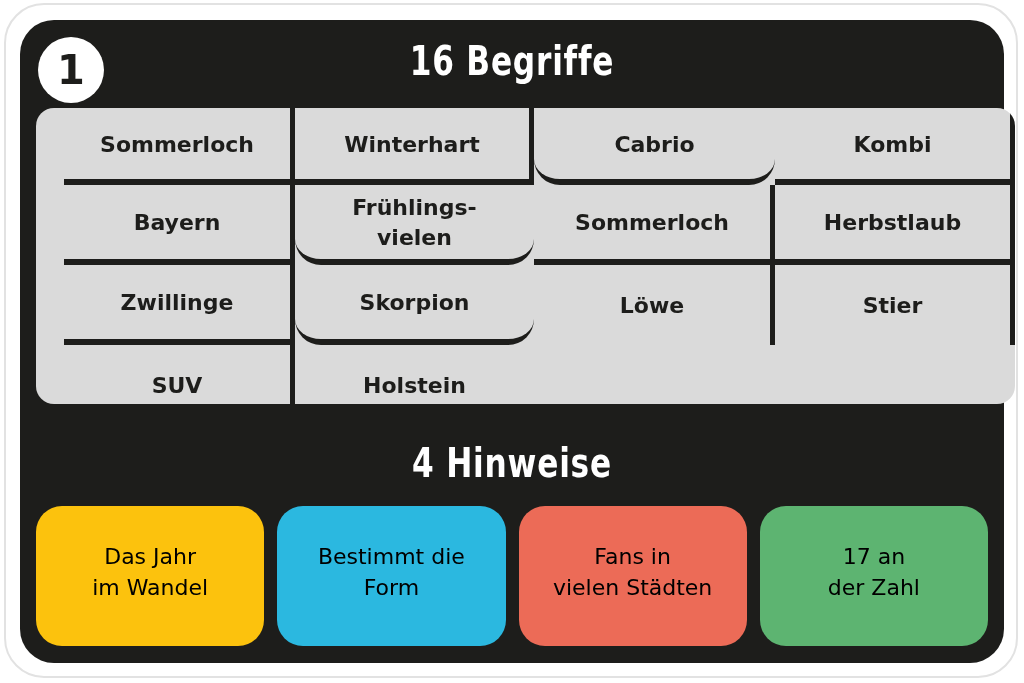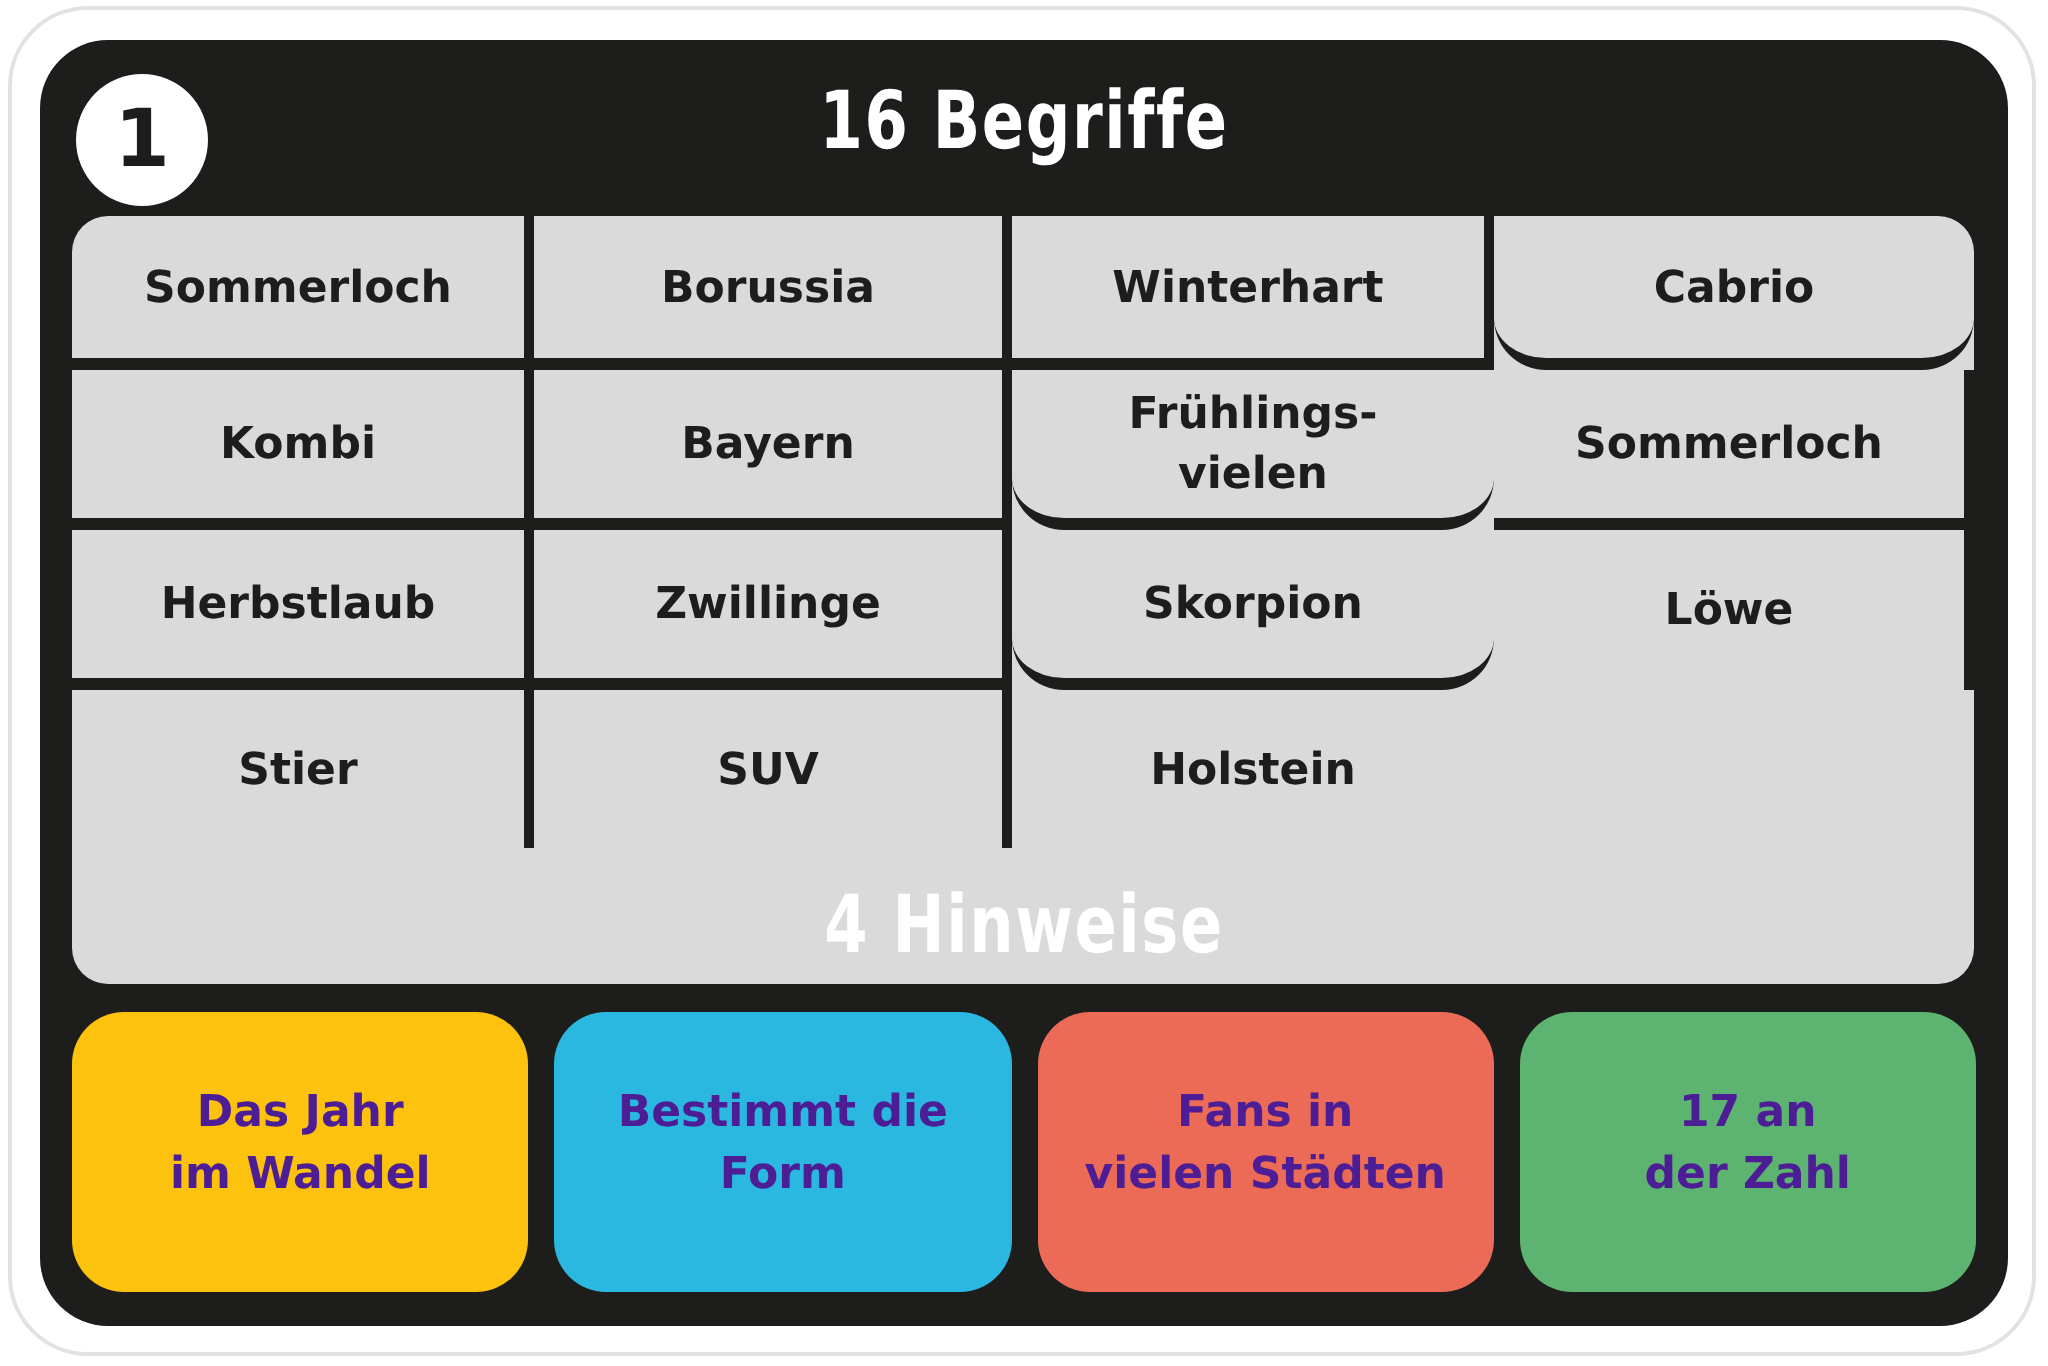--- a/index.html
+++ b/index.html
@@ -23,55 +23,55 @@
     font-family: "DejaVu Sans", sans-serif;
   }
   .title {
     position: absolute; left: 0; width: 1024px; text-align: center;
     color: #ffffff; font-family: "DejaVu Sans", sans-serif; font-weight: bold;
     transform-origin: center; letter-spacing: 1px;
   }
   .title-top { top: 38px; font-size: 40px; transform: scaleX(0.78); }
   .title-mid { top: 440px; font-size: 40px; transform: scaleX(0.78); }
   .grid {
-    position: absolute; left: 36px; top: 108px; width: 951px; height: 384px;
+    position: absolute; left: 36px; top: 108px; width: 951px; height: 296px;
     background: #dadada; border-radius: 18px; overflow: hidden;
     display: grid; grid-template-columns: 231px 239px 241px 240px;
     grid-template-rows: 77px 80px 80px 79px;
+    padding-left: 28px;
   }
   .cell {
     display: flex; align-items: center; justify-content: center; text-align: center;
     font-weight: bold; font-size: 22px; color: #1d1d1b; line-height: 30px;
     border-right: 5px solid #1d1d1b; border-bottom: 6px solid #1d1d1b;
     box-sizing: border-box; white-space: pre-line; padding-top: 2px;
   }
   .cell.last-col { border-right: none; border-radius: 26px; }
   .cell.last-row { border-bottom: none; }
   .hints {
     position: absolute; left: 36px; top: 506px; width: 952px; height: 140px;
     display: flex; gap: 13px;
   }
   .hint {
     flex: 1; border-radius: 26px; display: flex; align-items: center; justify-content: center;
-    text-align: center; font-weight: bold; font-size: 22px; line-height: 31px;
-    color: #4c1d95; white-space: pre-line; padding-bottom: 8px; box-sizing: border-box;
+    text-align: center; font-weight: normal; font-size: 22px; line-height: 31px;
+    color: #000000; white-space: pre-line; padding-bottom: 8px; box-sizing: border-box;
   }
 </style>
 </head>
 <body>
 
 <div class="card-outer"></div>
 <div class="card"></div>
 
 <div class="num-badge">1</div>
 <div class="title title-top">16 Begriffe</div>
 
 <div class="grid">
   <div class="cell">Sommerloch</div>
-  <div class="cell">Borussia</div>
   <div class="cell">Winterhart</div>
   <div class="cell last-col">Cabrio</div>
 
   <div class="cell">Kombi</div>
   <div class="cell">Bayern</div>
   <div class="cell last-col">Frühlings-
 vielen</div>
 
   <div class="cell">Sommerloch</div>
   <div class="cell">Herbstlaub</div>

